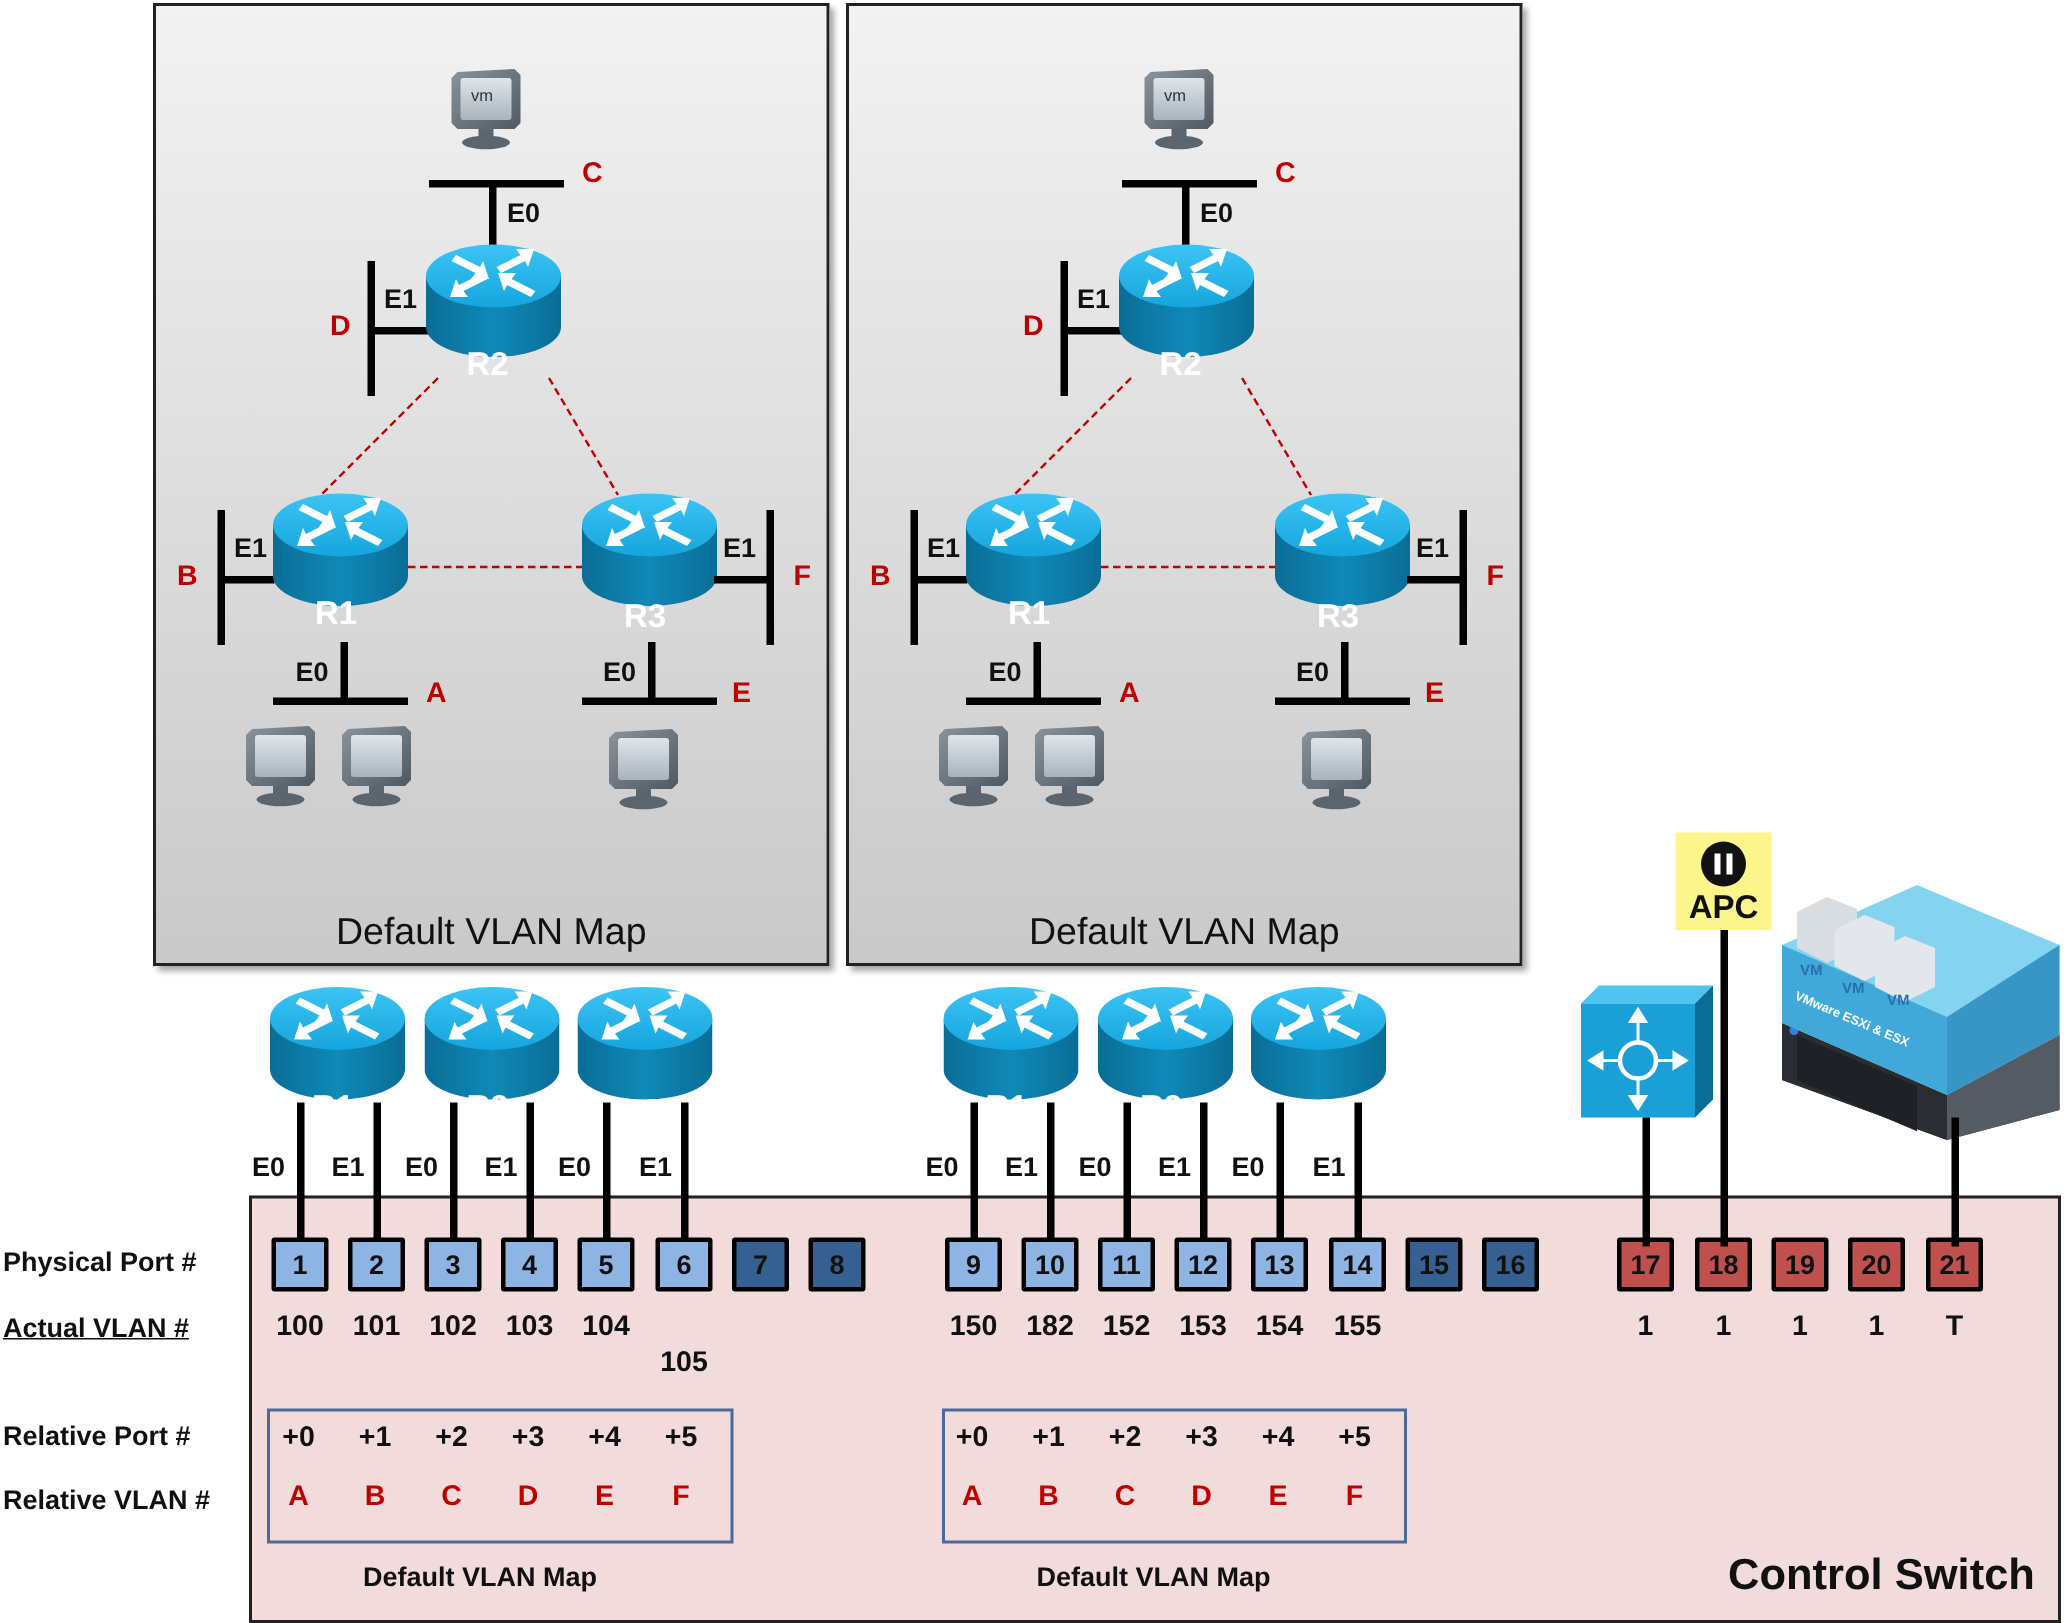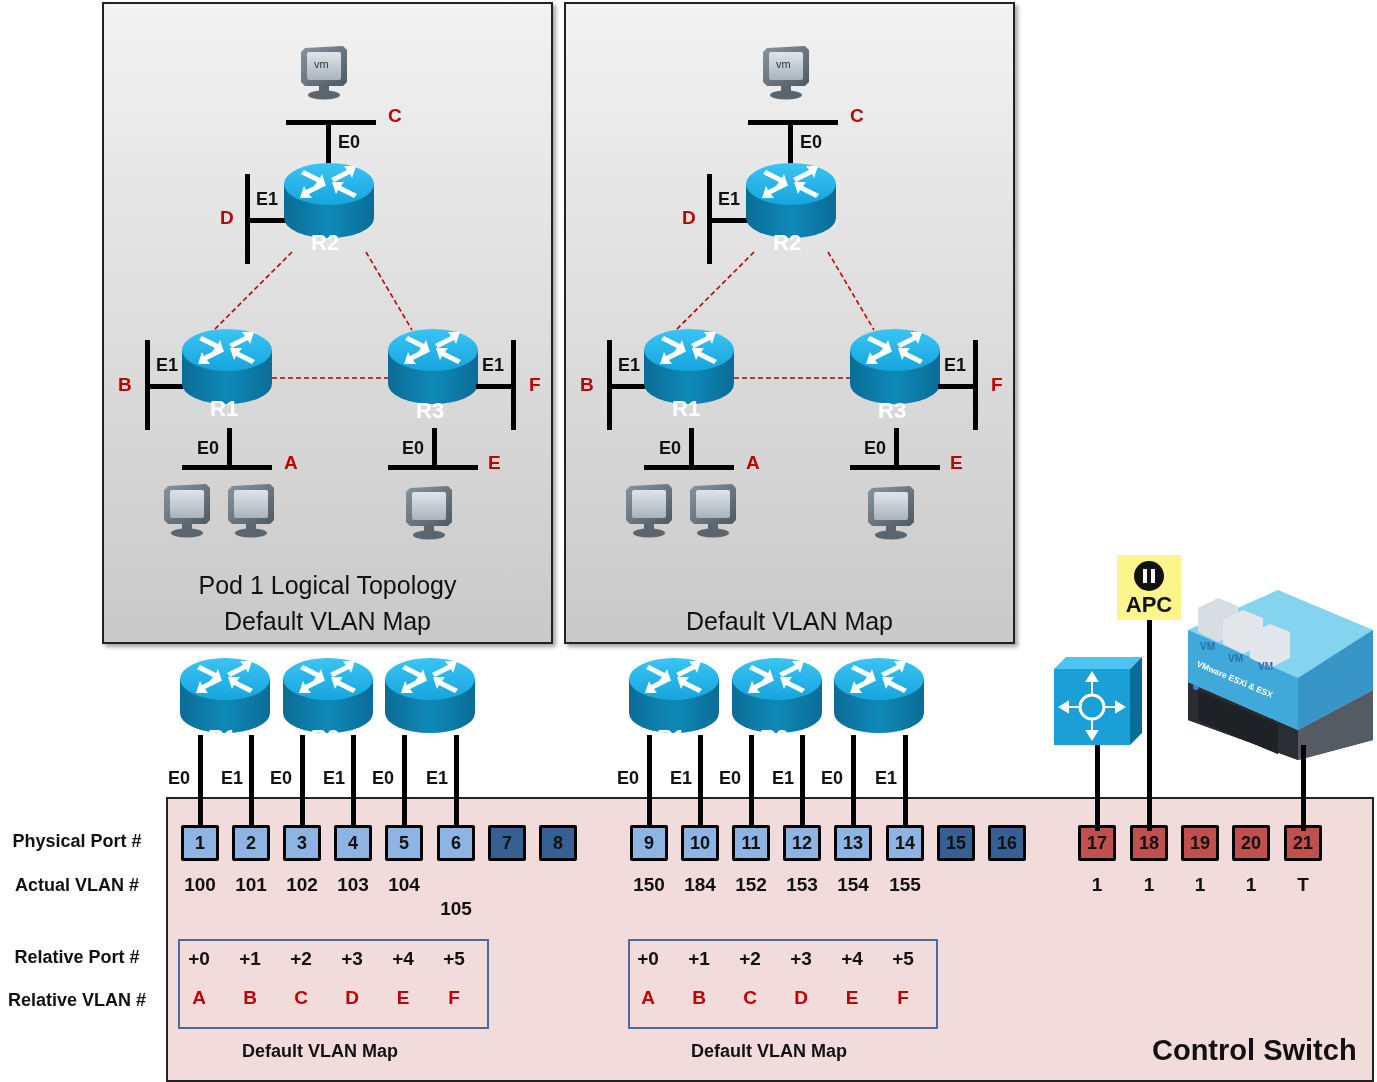--- a/index.html
+++ b/index.html
@@ -6,21 +6,21 @@
   body { width:1377px; height:1082px; position:relative; overflow:hidden;
          font-family:"Liberation Sans", sans-serif; }
   .abs { position:absolute; }
   .pod-box { position:absolute; border:2px solid #222; box-sizing:border-box;
              background:linear-gradient(#f2f2f2, #c9c9c9);
              box-shadow:3px 3px 4px rgba(0,0,0,0.35); }
   .pod-caption { position:absolute; left:0; width:100%; text-align:center;
                  font-size:25px; color:#111; line-height:35px; }
   .switch-box { position:absolute; left:166px; top:797px; width:1208px; height:285px;
                 background:#f2dcdb; border:2px solid #222; box-sizing:border-box; }
-  .row-lbl { font-weight:bold; font-size:18px; color:#111; position:absolute; text-align:center; width:150px; }
+  .row-lbl { font-weight:bold; font-size:18px; color:#111; position:absolute; text-align:left; width:150px; }
   .red { color:#c00000; }
   .port { position:absolute; width:38px; height:36px; box-sizing:border-box; border:3px solid #000;
           border-radius:2px; font-weight:bold; font-size:18px; display:flex; align-items:center;
           justify-content:center; color:#111; }
   .port.light { background:#8eb4e3; }
   .port.dark  { background:#366092; }
   .port.red   { background:#c0504d; }
   .vlan { position:absolute; font-weight:bold; font-size:19px; color:#111; width:50px; text-align:center; }
   .map-box { position:absolute; border:2px solid #4a6a9a; box-sizing:border-box; }
   .map-cell { position:absolute; font-weight:bold; font-size:19px; width:50px; text-align:center; }
@@ -126,21 +126,20 @@
   <div class="iface" style="left:378px;top:351px;">E1</div>
   <div class="seg-lbl" style="left:425px;top:370px;">F</div>
   <div class="vline" style="left:328px;top:424px;width:5px;height:40px;"></div>
   <div class="vline" style="left:284px;top:461px;width:90px;height:5px;"></div>
   <div class="iface" style="left:298px;top:434px;">E0</div>
   <div class="seg-lbl" style="left:384px;top:448px;">E</div>
   <svg style="left:300px;top:478px" width="50" height="60">
       <use href="#vm-sym"></use>
     </svg>
 
-  <div class="pod-caption" style="top:564px;">Pod 1 Logical Topology</div>
   <div class="pod-caption" style="top:600px;">Default VLAN Map</div>
 </div>
 
 <div class="pod-box" style="left:564px;top:2px;width:451px;height:642px;">
   <svg style="left:195px;top:38px" width="50" height="60">
       <use href="#vm-sym"></use>
     </svg>
   <div class="abs" style="left:210px;top:54px;font-size:11px;color:#333;">vm</div>
   <div class="vline" style="left:182px;top:116px;width:90px;height:5px;"></div>
   <div class="vline" style="left:222px;top:118px;width:5px;height:44px;"></div>
@@ -192,21 +191,21 @@
   <svg style="left:300px;top:478px" width="50" height="60">
       <use href="#vm-sym"></use>
     </svg>
   <div class="pod-caption" style="top:600px;">Default VLAN Map</div>
 </div>
 
 <div class="switch-box"></div>
 <div class="abs" style="left:1152px;top:1034px;font-weight:bold;font-size:29px;color:#111;">Control Switch</div>
 
 <div class="row-lbl" style="left:2px;top:831px;">Physical Port #</div>
-<div class="row-lbl" style="left:2px;top:875px;">Actual VLAN #</div>
+<div class="row-lbl" style="left:2px;top:875px;text-decoration:underline;">Actual VLAN #</div>
 <div class="row-lbl" style="left:2px;top:947px;">Relative Port #</div>
 <div class="row-lbl" style="left:2px;top:990px;">Relative VLAN #</div>
 
 <div id="ports-layer">
     <div class="port light" style="left: 181px; top: 825px;">1</div>
     <div class="vlan" style="left: 175px; top: 874px;">100</div>
     <div class="port light" style="left: 232px; top: 825px;">2</div>
     <div class="vlan" style="left: 226px; top: 874px;">101</div>
     <div class="port light" style="left: 283px; top: 825px;">3</div>
     <div class="vlan" style="left: 277px; top: 874px;">102</div>
@@ -214,21 +213,21 @@
     <div class="vlan" style="left: 328px; top: 874px;">103</div>
     <div class="port light" style="left: 385px; top: 825px;">5</div>
     <div class="vlan" style="left: 379px; top: 874px;">104</div>
     <div class="port light" style="left: 437px; top: 825px;">6</div>
     <div class="vlan" style="left: 431px; top: 874px; margin-top: 24px;">105</div>
     <div class="port dark" style="left: 488px; top: 825px;">7</div>
     <div class="port dark" style="left: 539px; top: 825px;">8</div>
     <div class="port light" style="left: 630px; top: 825px;">9</div>
     <div class="vlan" style="left: 624px; top: 874px;">150</div>
     <div class="port light" style="left: 681px; top: 825px;">10</div>
-    <div class="vlan" style="left: 675px; top: 874px;">184</div>
+    <div class="vlan" style="left: 675px; top: 874px;">182</div>
     <div class="port light" style="left: 732px; top: 825px;">11</div>
     <div class="vlan" style="left: 726px; top: 874px;">152</div>
     <div class="port light" style="left: 783px; top: 825px;">12</div>
     <div class="vlan" style="left: 777px; top: 874px;">153</div>
     <div class="port light" style="left: 834px; top: 825px;">13</div>
     <div class="vlan" style="left: 828px; top: 874px;">154</div>
     <div class="port light" style="left: 886px; top: 825px;">14</div>
     <div class="vlan" style="left: 880px; top: 874px;">155</div>
     <div class="port dark" style="left: 937px; top: 825px;">15</div>
     <div class="port dark" style="left: 988px; top: 825px;">16</div>

